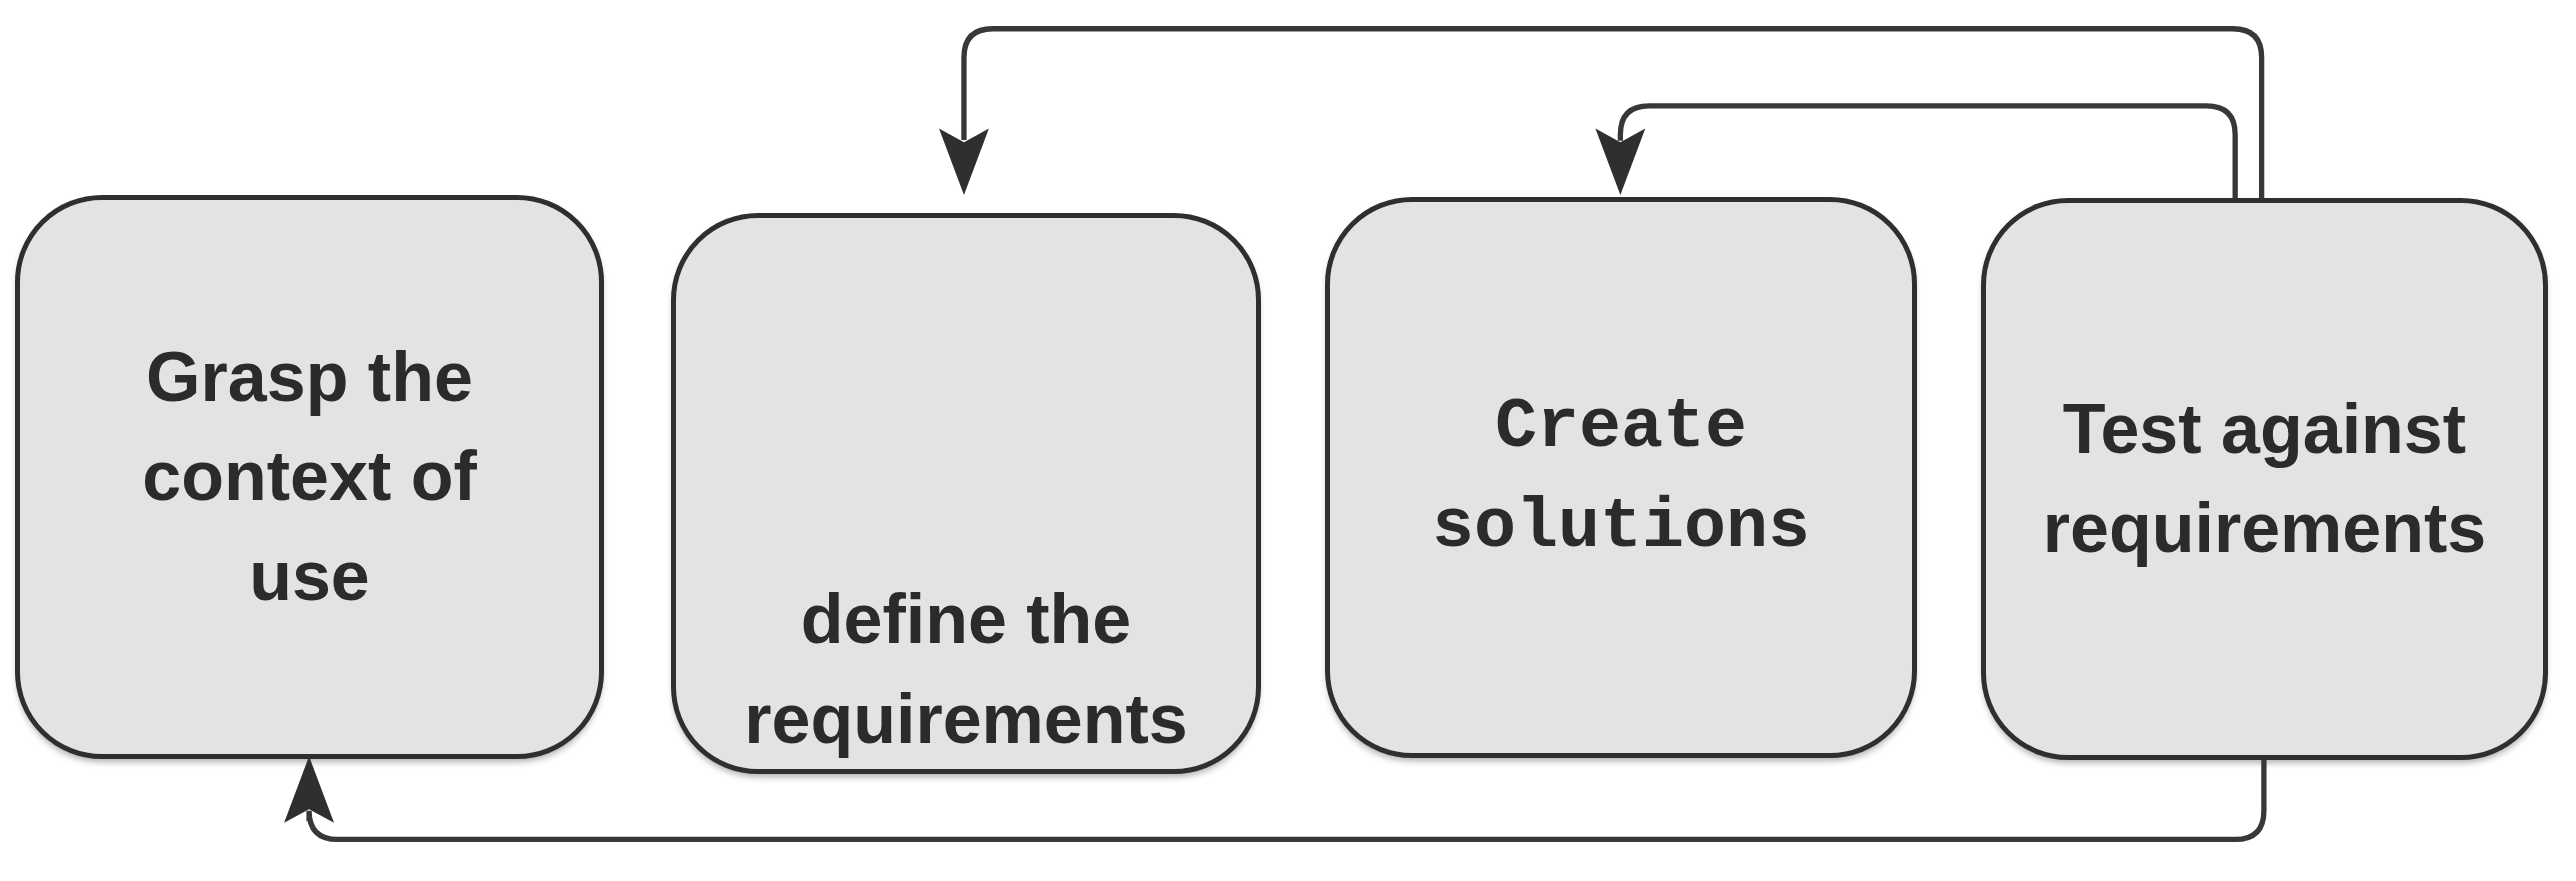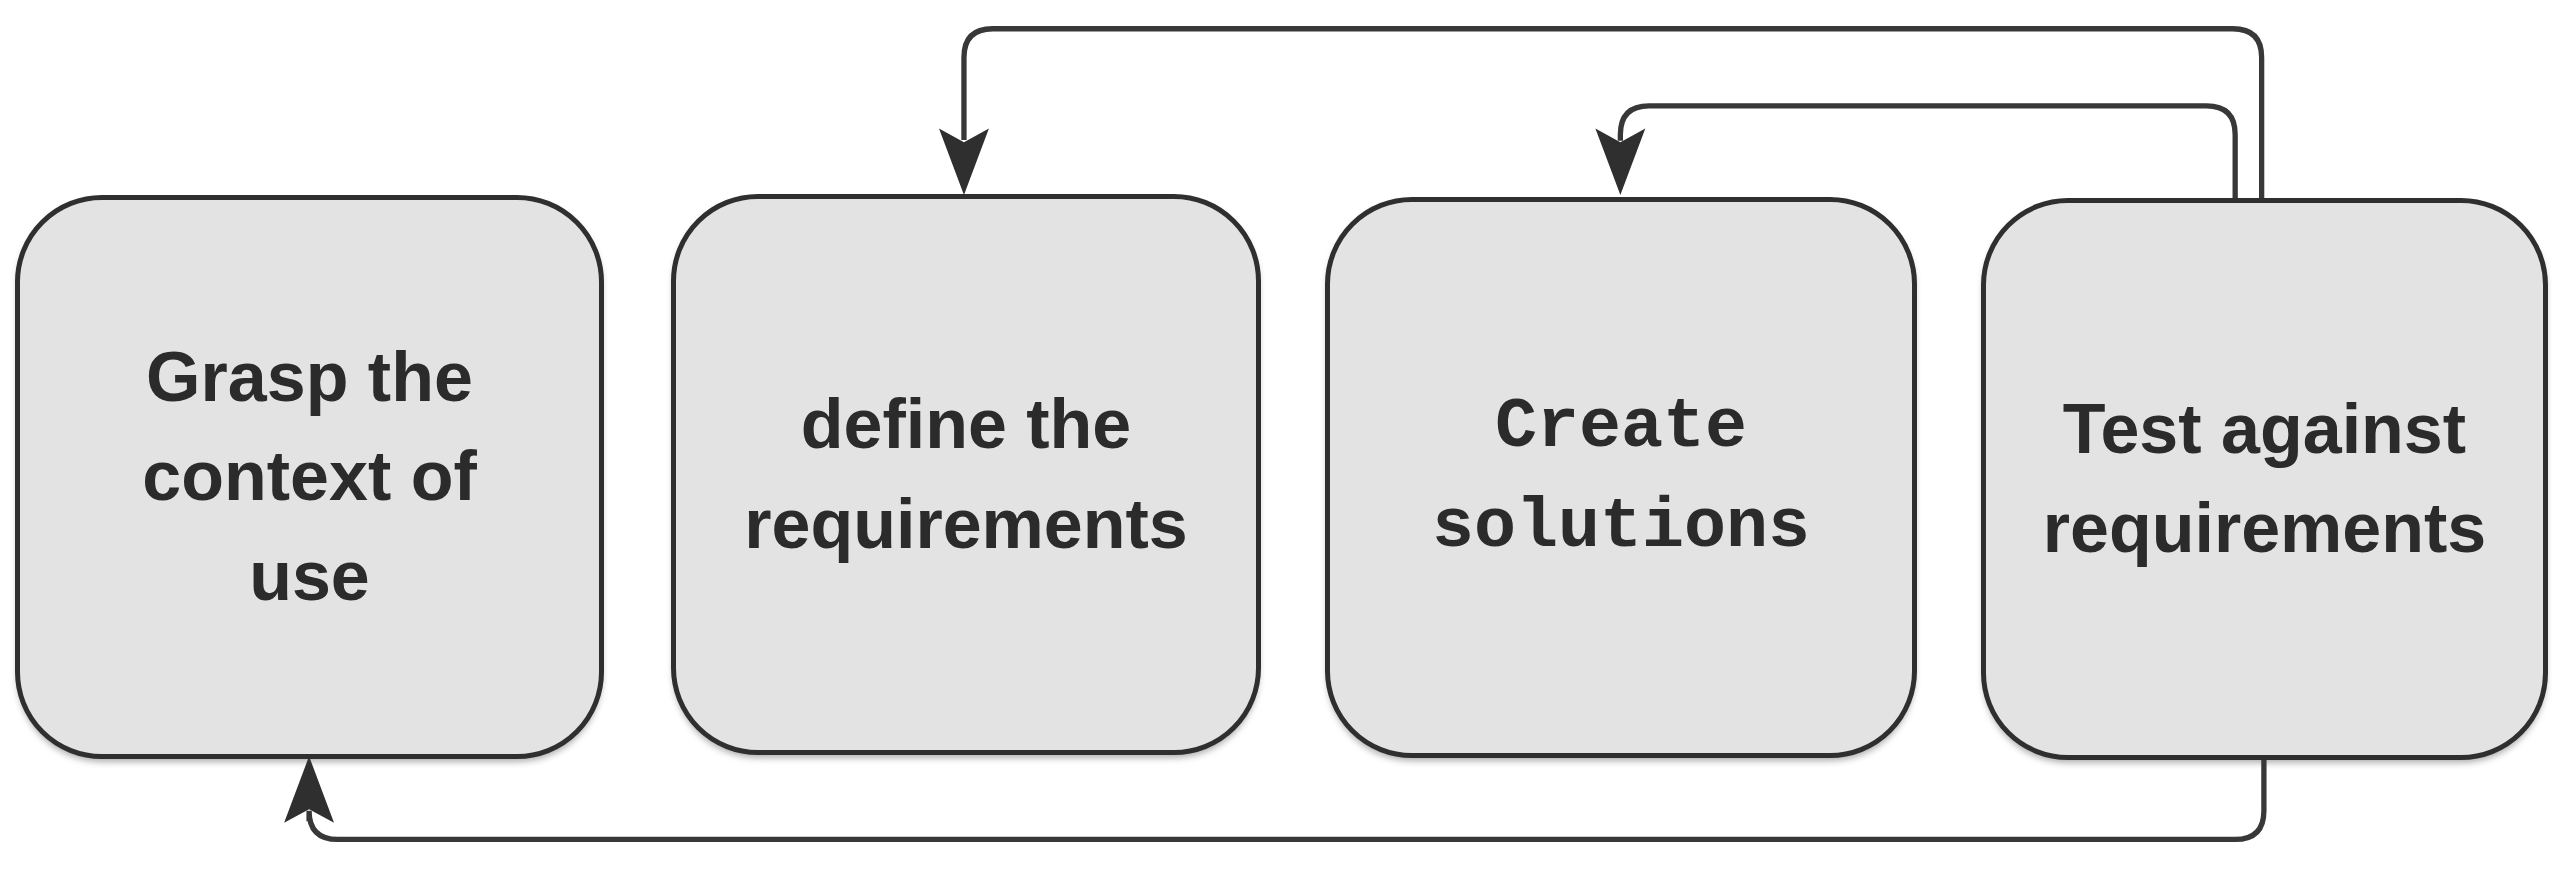--- a/index.html
+++ b/index.html
@@ -37,21 +37,21 @@
   }
   .stage .label {
     font-size: 70px;
     font-weight: 700;
     color: #2b2b2b;
     line-height: 1.42;
     white-space: pre-line;
     letter-spacing: 0px;
   }
   #box-grasp   { left: 15px;   top: 195px; width: 589px; height: 564px; }
-  #box-define  { left: 671px;  top: 194px; width: 590px; height: 561px; }
+  #box-define  { left: 671px;  top: 213px; width: 590px; height: 561px; align-items: flex-end; }
   #box-create  { left: 1325px; top: 197px; width: 592px; height: 561px; font-family: Liberation Mono, monospace; }
   #box-test    { left: 1981px; top: 198px; width: 567px; height: 562px; }
 </style>
 </head>
 <body>
 
 <div class="canvas">
 
   <svg class="connectors" viewBox="0 0 3405 1165" xmlns="http://www.w3.org/2000/svg">
 

